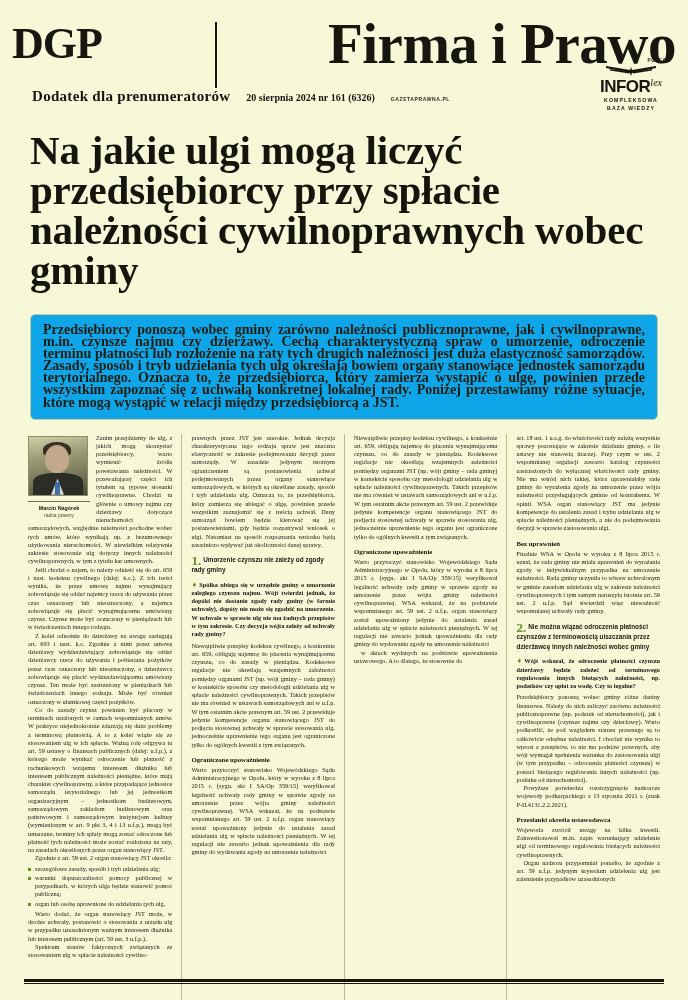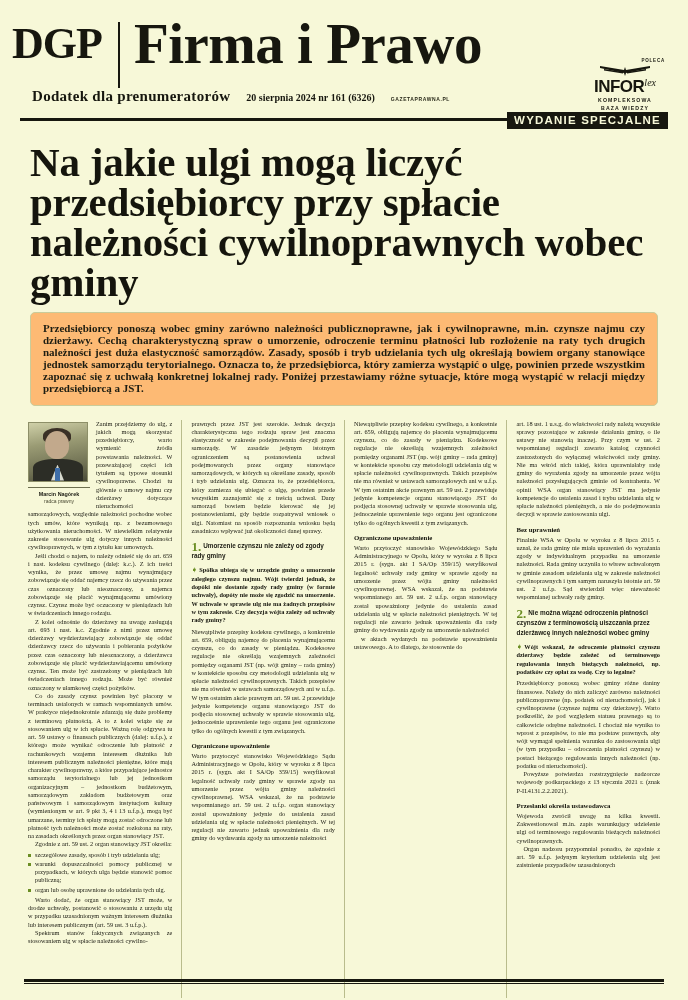--- a/index.html
+++ b/index.html
@@ -27,20 +27,21 @@
   
   .masthead {
     position: relative;
     padding-top: 22px;
     height: 116px;
     box-sizing: border-box;
   }
   .logo-row {
     display: flex;
     align-items: flex-start;
+    justify-content: space-between;
   }
   .dgp {
     font-family: "Liberation Serif", serif;
     font-weight: bold;
     font-size: 44px;
     line-height: 44px;
     letter-spacing: -1px;
     color: #17170f;
   }
   .logo-divider {
@@ -84,21 +85,21 @@
     font-weight: bold;
     font-size: 5px;
     letter-spacing: 0.6px;
     margin-left: 16px;
     color: #2a2a1a;
   }
 
   
   .infor-block {
     position: absolute;
-    right: 8px;
+    right: 2px;
     top: 58px;
     width: 86px;
     text-align: center;
   }
   .poleca {
     font-family: "Liberation Sans", sans-serif;
     font-size: 4.5px;
     font-weight: bold;
     letter-spacing: 0.8px;
     color: #17170f;
@@ -169,27 +170,27 @@
     font-family: "Liberation Serif", serif;
     font-weight: bold;
     font-size: 41px;
     line-height: 40px;
     letter-spacing: -0.2px;
     color: #15150d;
   }
 
   
   .lead-box {
-    margin: 10px 18px 0 18px;
-    background: #fdba74;
+    margin: 24px 18px 0 18px;
+    background: #0ea5e9;
     border: 1px solid #c9cc9a;
     border-radius: 5px;
     padding: 9px 12px 10px 12px;
     font-family: "Liberation Serif", serif;
-    font-size: 11px;
+    font-size: 14px;
     line-height: 12.1px;
     font-weight: bold;
     color: #1d1d12;
     text-align: justify;
   }
 
   
   .cols {
     display: flex;
     margin: 14px 16px 0 16px;
@@ -385,24 +386,20 @@
         </svg>
       </div>
       <div>
         <span class="infor-word">INFOR</span><span class="lex">lex</span>
       </div>
       <div class="infor-tag">KOMPLEKSOWA</div>
       <div class="infor-tag">BAZA WIEDZY</div>
     </div>
   </div>
 
-  <div class="head-rule">
-    <div class="bar"></div>
-    <div class="special-band">WYDANIE SPECJALNE</div>
-  </div>
 
   <h1 class="headline">Na jakie ulgi mogą liczyć przedsiębiorcy przy spłacie należności cywilnoprawnych wobec gminy</h1>
 
   <div class="lead-box">Przedsiębiorcy ponoszą wobec gminy zarówno należności publicznoprawne, jak i cywilnoprawne, m.in. czynsze najmu czy dzierżawy. Cechą charakterystyczną spraw o umorzenie, odroczenie terminu płatności lub rozłożenie na raty tych drugich należności jest duża elastyczność samorządów. Zasady, sposób i tryb udzielania tych ulg określają bowiem organy stanowiące jednostek samorządu terytorialnego. Oznacza to, że przedsiębiorca, który zamierza wystąpić o ulgę, powinien przede wszystkim zapoznać się z uchwałą konkretnej lokalnej rady. Poniżej przestawiamy różne sytuacje, które mogą wystąpić w relacji między przedsiębiorcą a JST.</div>
 
   <div class="cols">
 
     <div class="col">
       <div class="author">
         <div class="photo">

